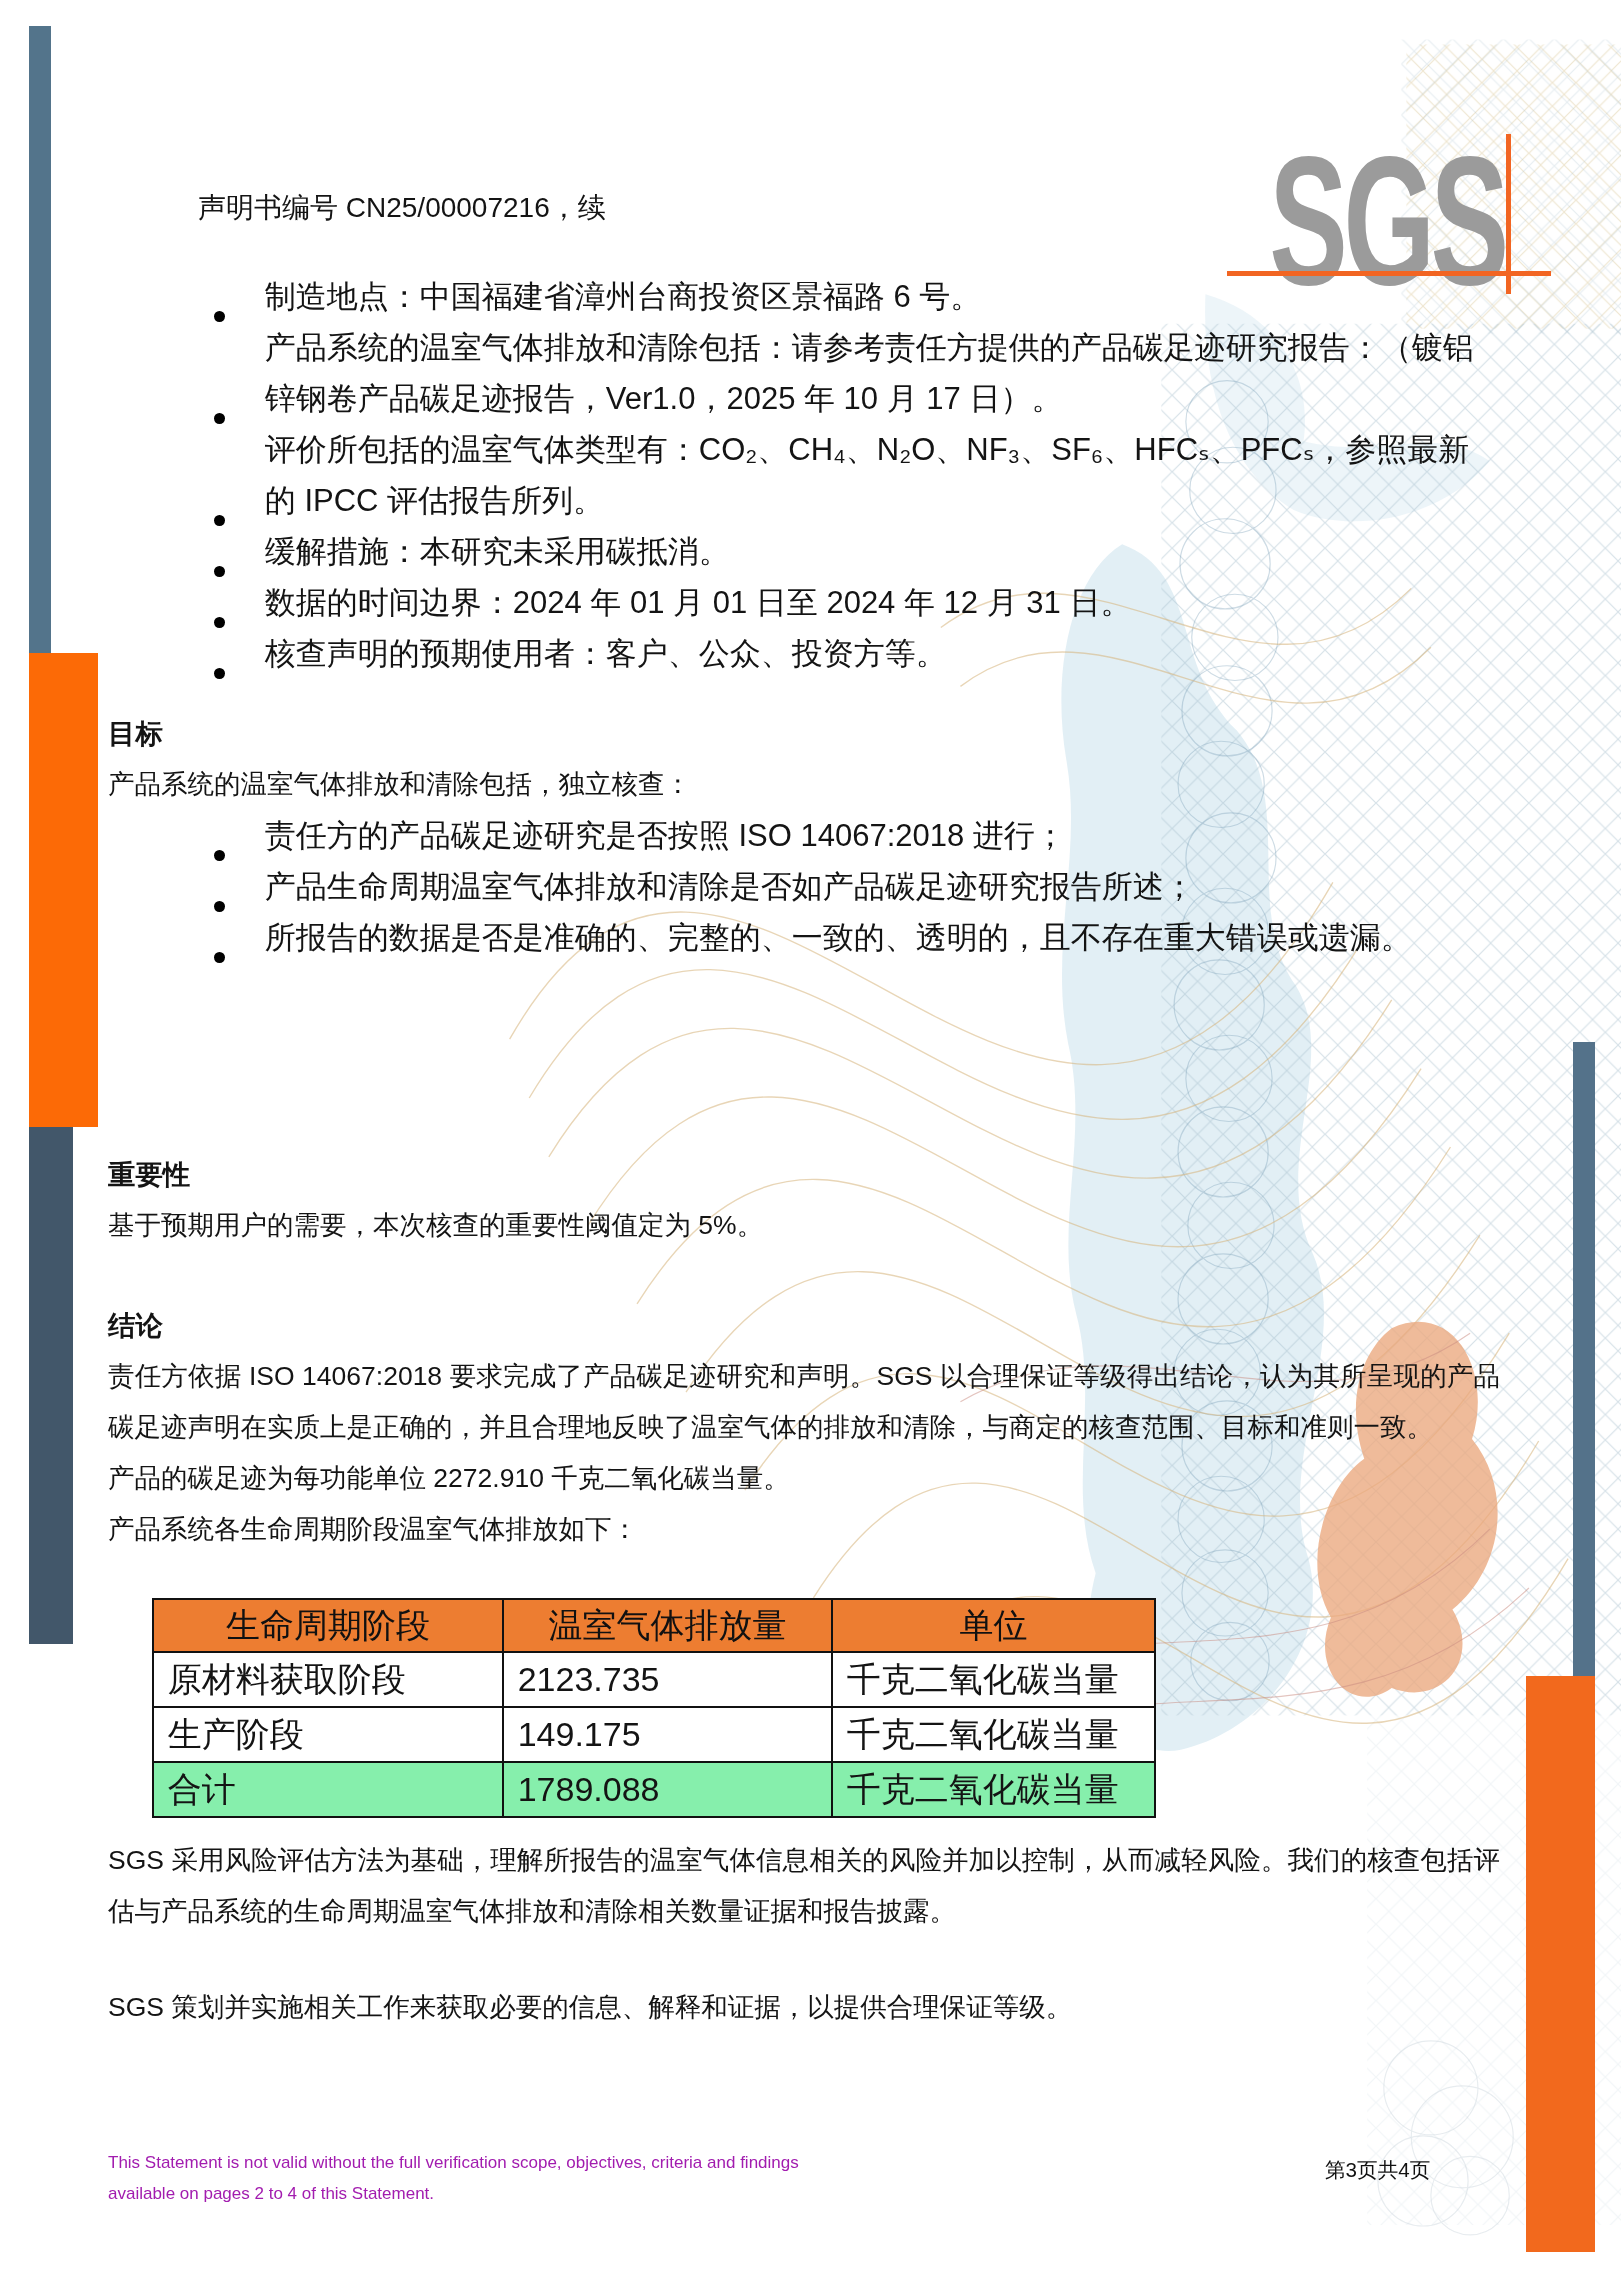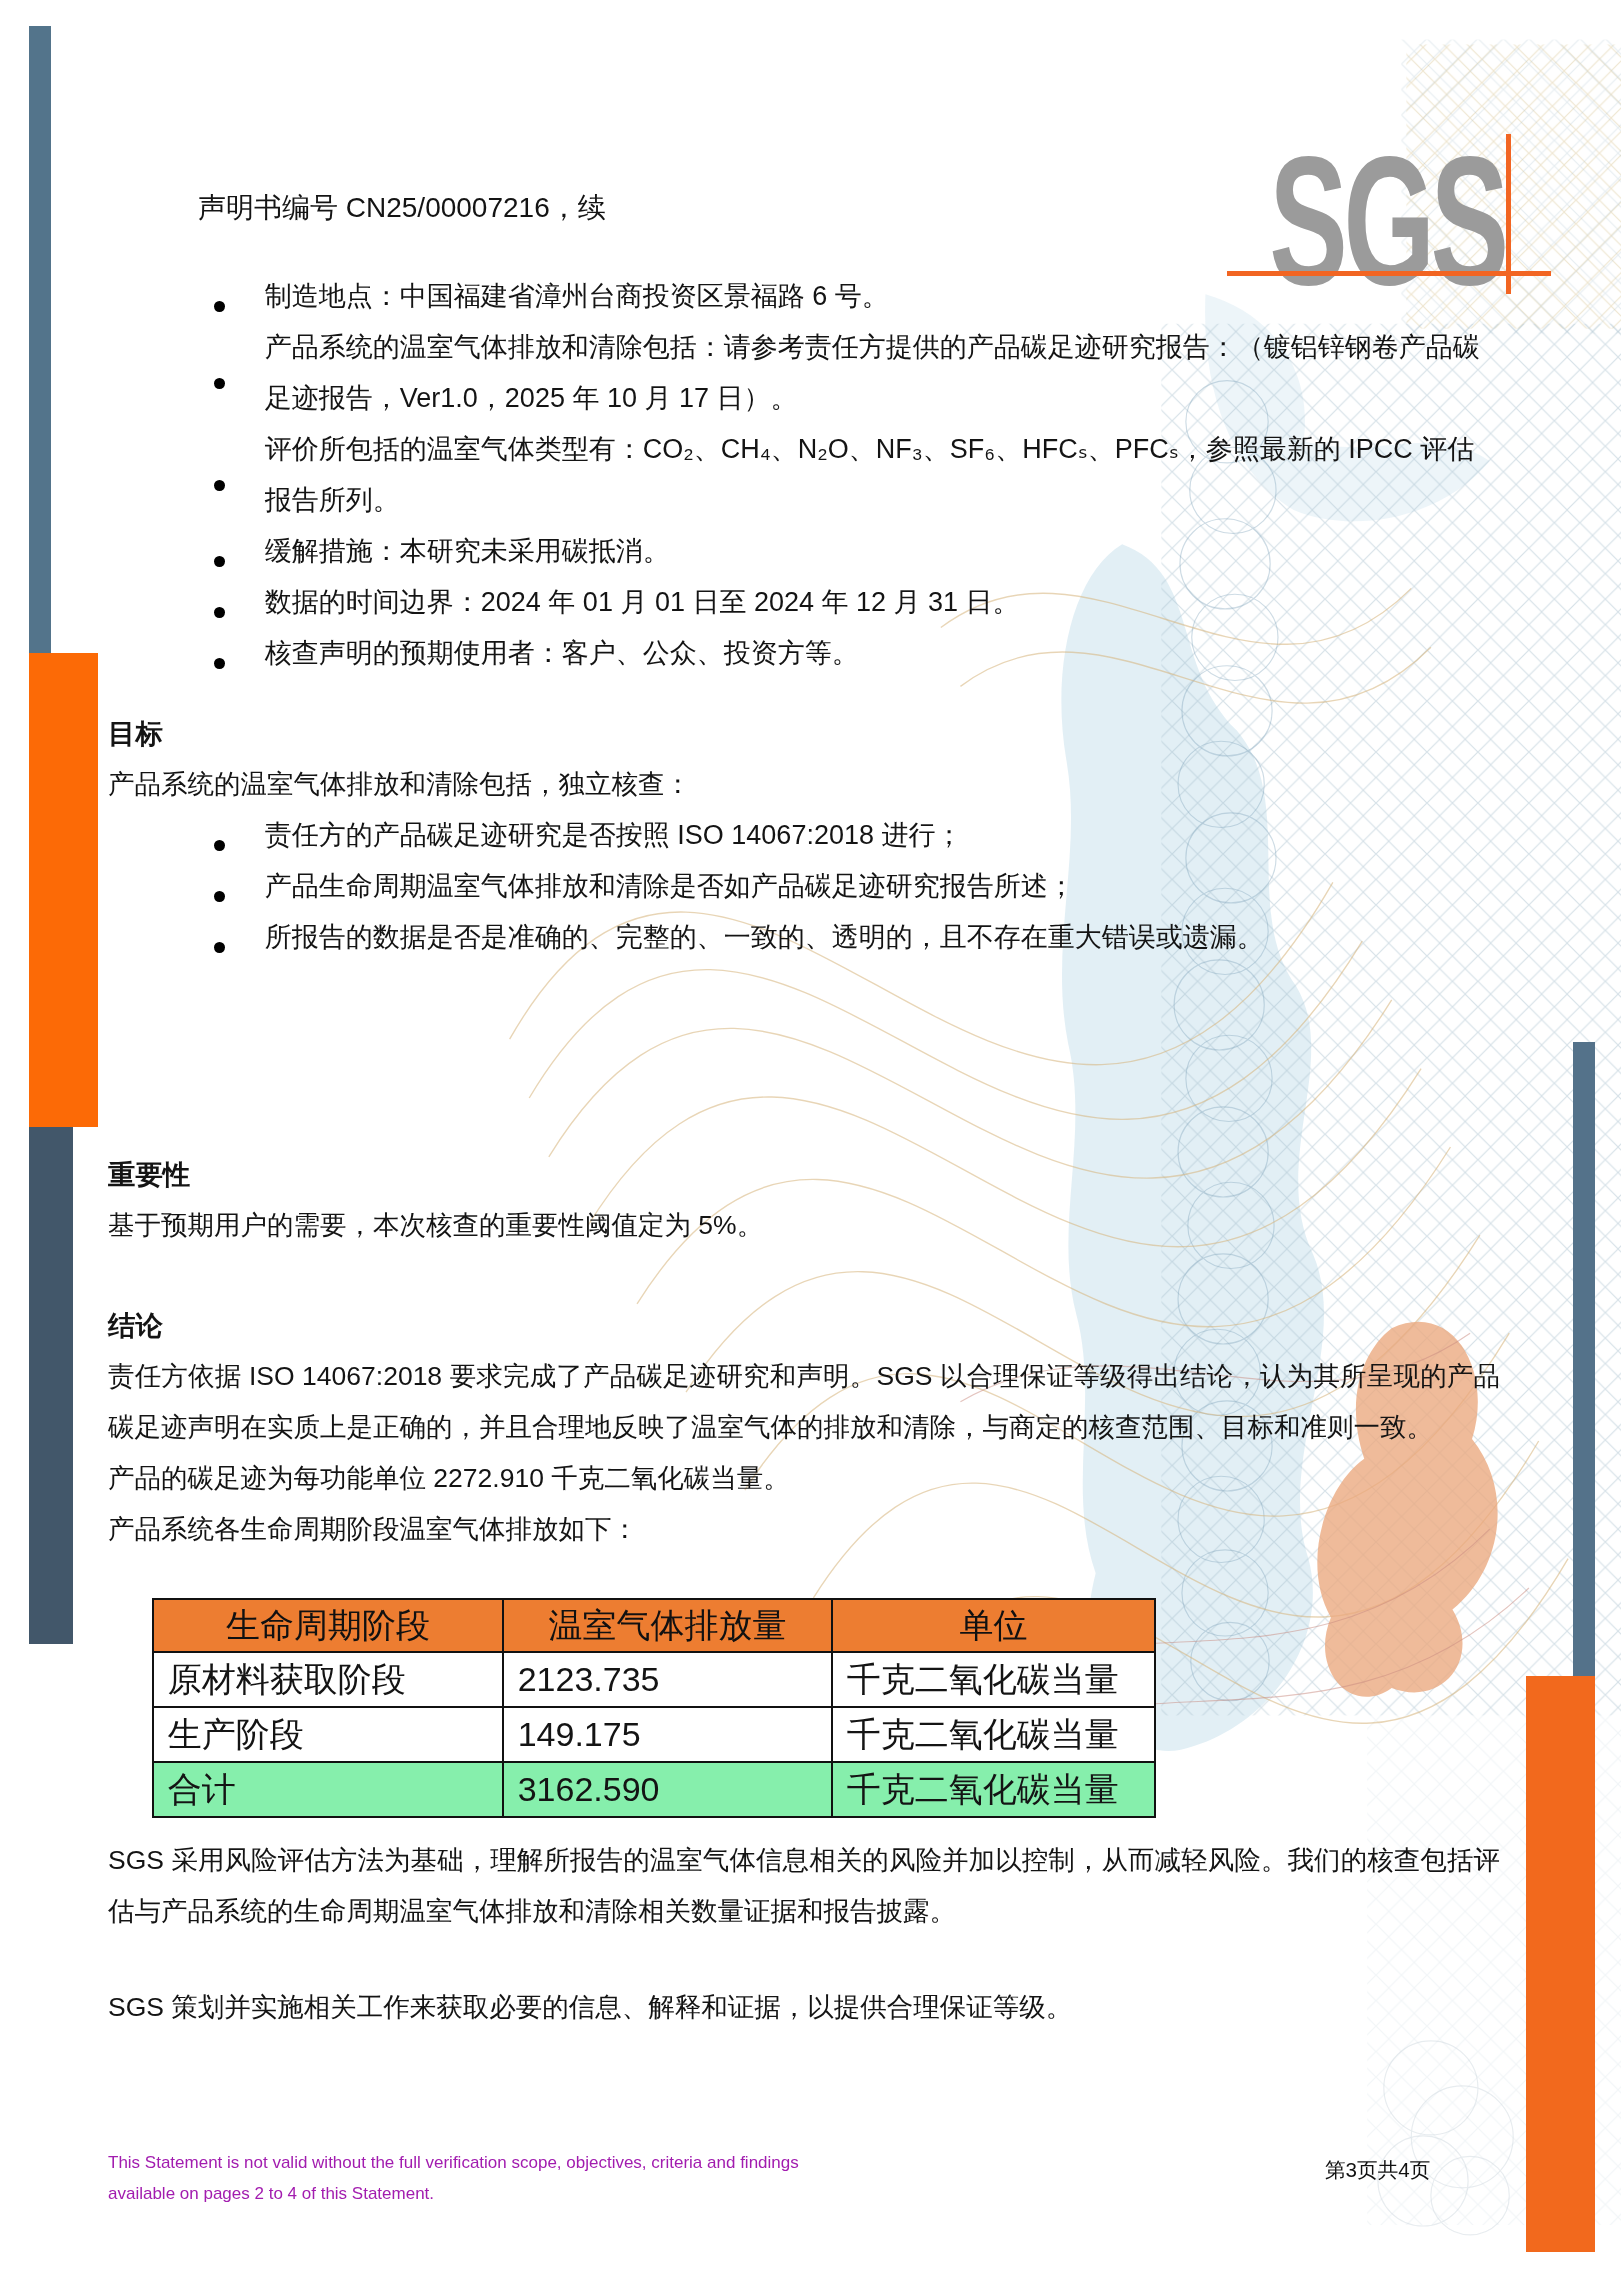--- a/index.html
+++ b/index.html
@@ -26,21 +26,21 @@
   .logo-hline{position:absolute;z-index:3;left:1227px;top:271px;width:324px;height:4.9px;background:#F26522;}
   .logo-vline{position:absolute;z-index:3;left:1506px;top:134px;width:4.9px;height:160px;background:#F26522;}
   
   .content{position:absolute;left:108px;top:0;width:1392px;height:2023px;z-index:1;}
   .doc-title{position:absolute;left:90px;top:188px;font-size:28px;line-height:39px;white-space:nowrap;}
   .blk{position:absolute;left:0;width:1392px;}
   .blk h2{margin:0;font-size:27.4px;font-weight:700;line-height:51px;}
   .blk p{margin:0;font-size:26.5px;line-height:51px;}
   .just{text-align:justify;}
   ul.bl{margin:0;padding:0;list-style:none;}
-  ul.bl li{display:flex;align-items:center;padding-left:106px;font-size:27px;line-height:51px;}
+  ul.bl li{display:flex;align-items:flex-end;padding-left:106px;font-size:31px;line-height:51px;}
   ul.bl .dot{flex:0 0 10.8px;width:10.8px;height:10.8px;border-radius:50%;background:#000;margin-top:20.6px;}
   ul.bl .li-text{flex:1;padding-left:40px;}
   .list1{top:271px;}
   .sec-objective{top:708px;}
   .sec-criteria{top:1002px;}
   .sec-materiality{top:1149px;}
   .sec-conclusion{top:1300px;}
   
   .ghg-table{position:absolute;left:44px;top:1598px;border-collapse:collapse;border:2.9px solid #111;
              table-layout:fixed;width:1003px;background:#fff;}
@@ -232,21 +232,21 @@
           <td>2123.735</td>
           <td>千克二氧化碳当量</td>
         </tr>
           <tr>
           <td>生产阶段</td>
           <td>149.175</td>
           <td>千克二氧化碳当量</td>
         </tr>
           <tr>
           <td>合计</td>
-          <td>3162.590</td>
+          <td>1789.088</td>
           <td>千克二氧化碳当量</td>
         </tr>
         </tbody>
     </table>
 
     <div class="blk risk-para">
       <p class="just">SGS 采用风险评估方法为基础，理解所报告的温室气体信息相关的风险并加以控制，从而减轻风险。我们的核查包括评估与产品系统的生命周期温室气体排放和清除相关数量证据和报告披露。</p>
     </div>
     <div class="blk plan-para">
       <p>SGS 策划并实施相关工作来获取必要的信息、解释和证据，以提供合理保证等级。</p>

